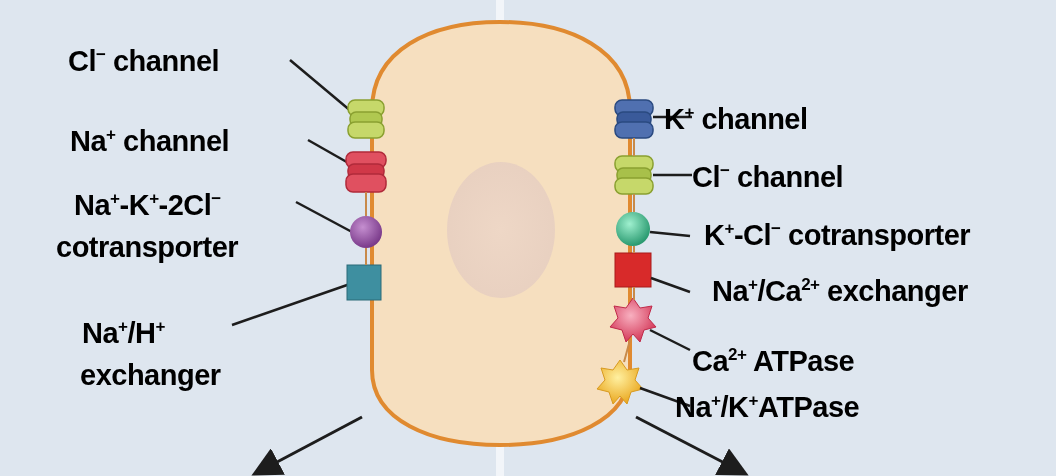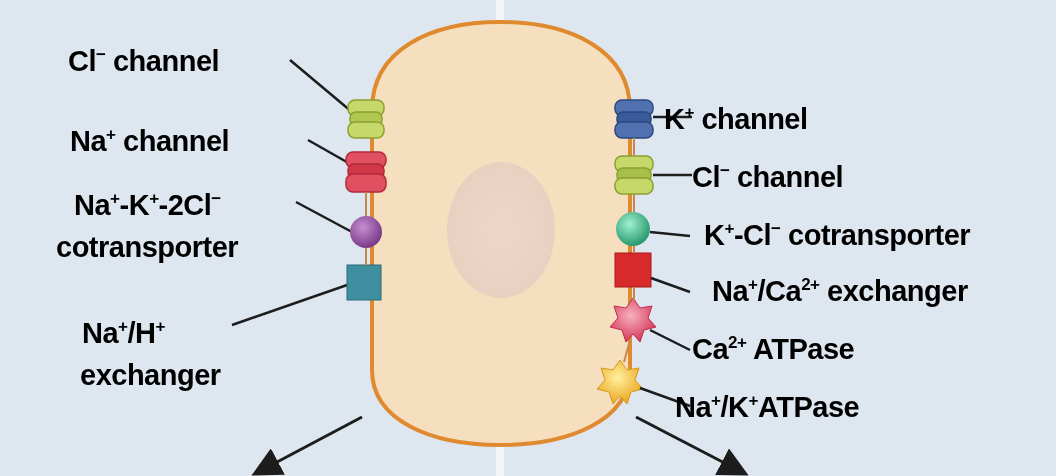--- a/index.html
+++ b/index.html
@@ -133,15 +133,15 @@
 <div class="label" style="left:80px; top:358px;">exchanger</div>
 
 <div class="label" style="left:664px; top:102px;"><span>K</span><sup>+</sup><span> channel</span></div>
 
 <div class="label" style="left:692px; top:160px;"><span>Cl</span><sup>−</sup><span> channel</span></div>
 
 <div class="label" style="left:692px; top:218px;margin-left:12px;"><span>K</span><sup>+</sup><span>-Cl</span><sup>−</sup><span> cotransporter</span></div>
 
 <div class="label" style="left:692px; top:274px;margin-left:20px;"><span>Na</span><sup>+</sup><span>/Ca</span><sup>2+</sup><span> exchanger</span></div>
 
-<div class="label" style="left:692px; top:332px;"><span>Ca</span><sup>2+</sup><span> ATPase</span></div>
+<div class="label" style="left:692px; top:344px;"><span>Ca</span><sup>2+</sup><span> ATPase</span></div>
 
 <div class="label" style="left:675px; top:390px;"><span>Na</span><sup>+</sup><span>/K</span><sup>+</sup><span>ATPase</span></div>
 
 </body></html>

